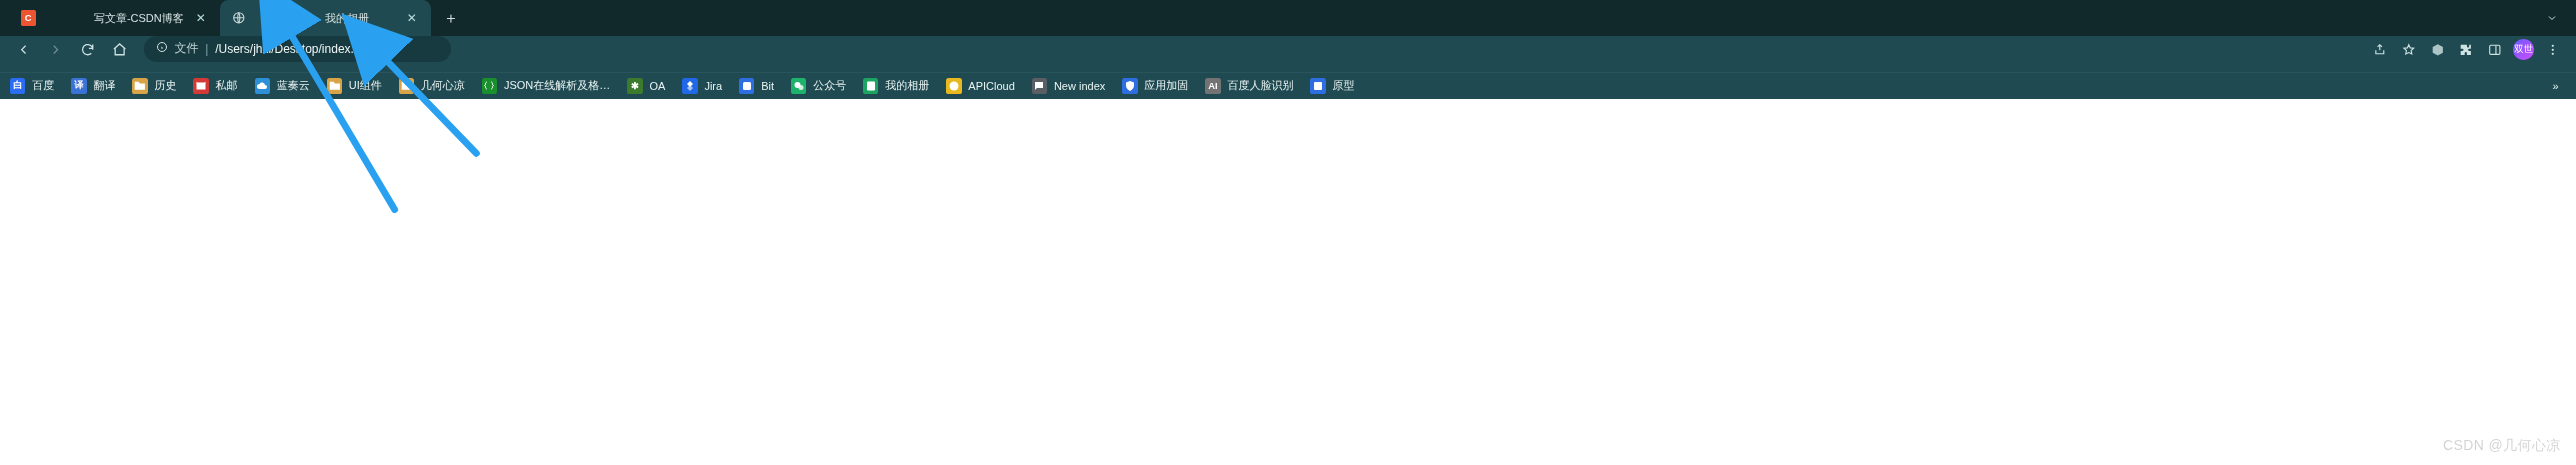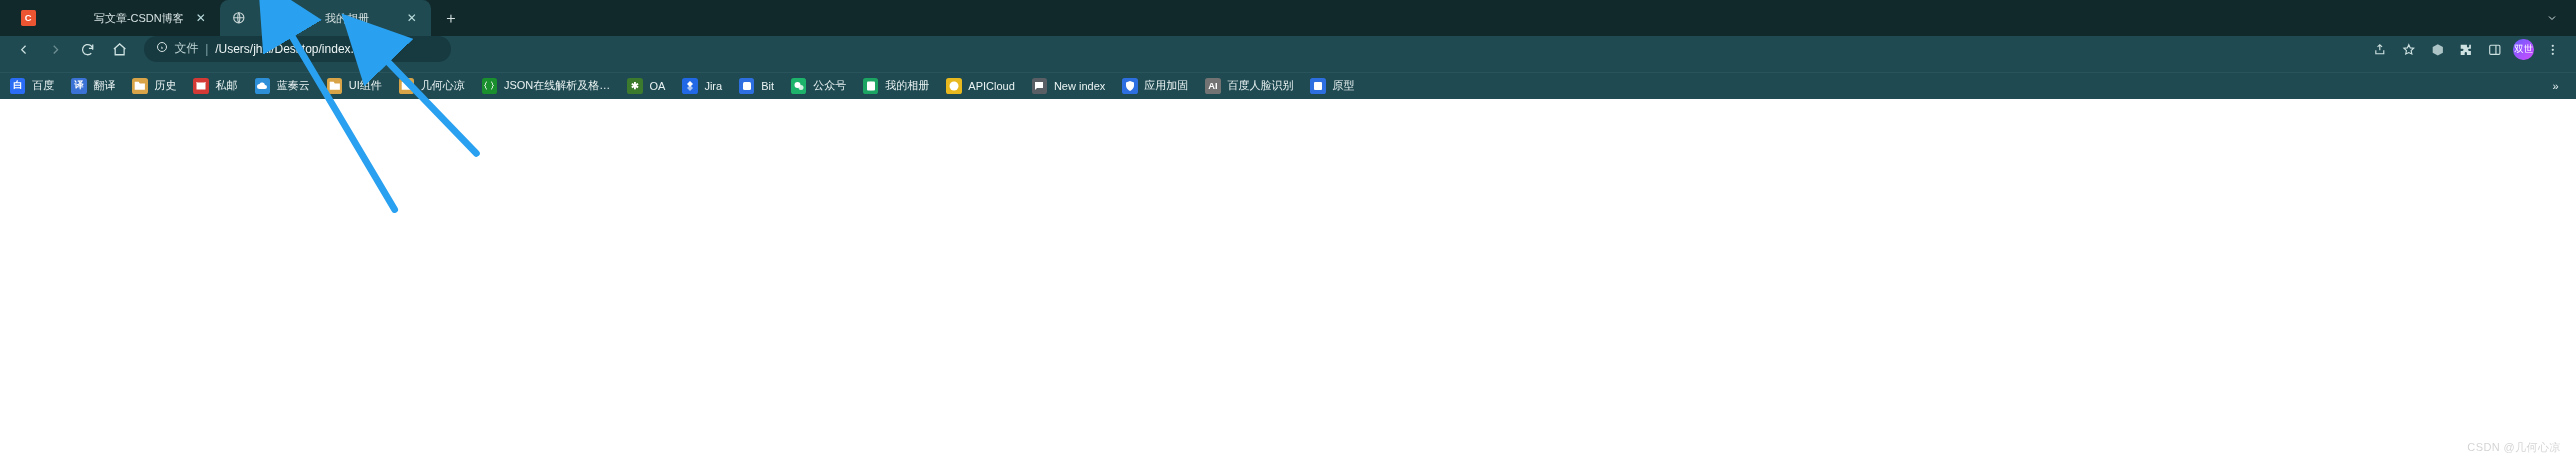--- a/index.html
+++ b/index.html
@@ -112,21 +112,21 @@
 
     .page-area {
       background:#fff;
       height: calc(465px - 36px - 36px - 27px);
       position: relative;
     }
     .watermark {
       position: absolute;
       right: 15.3px;
       bottom: 10.2px;
-      font-size: 11px;
+      font-size: 14px;
       color: rgba(0,0,0,.18);
       letter-spacing: 0.4px;
     }
     .annotation { position: absolute; top: 0; left: 0; pointer-events: none; }
   </style>
 </head>
 <body>
 
 <div class="tab-strip">
   <div class="tab">

